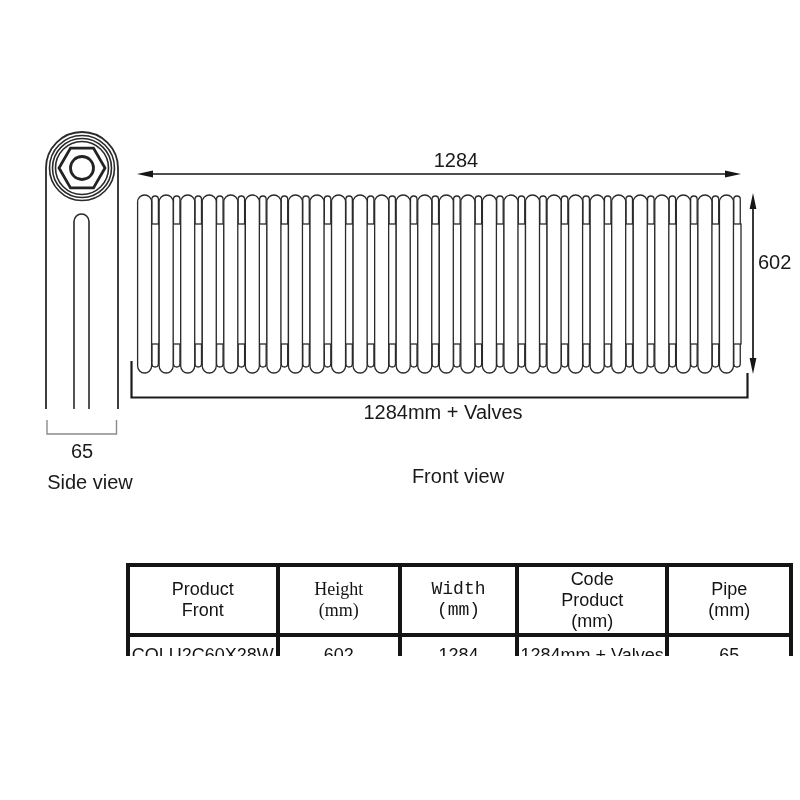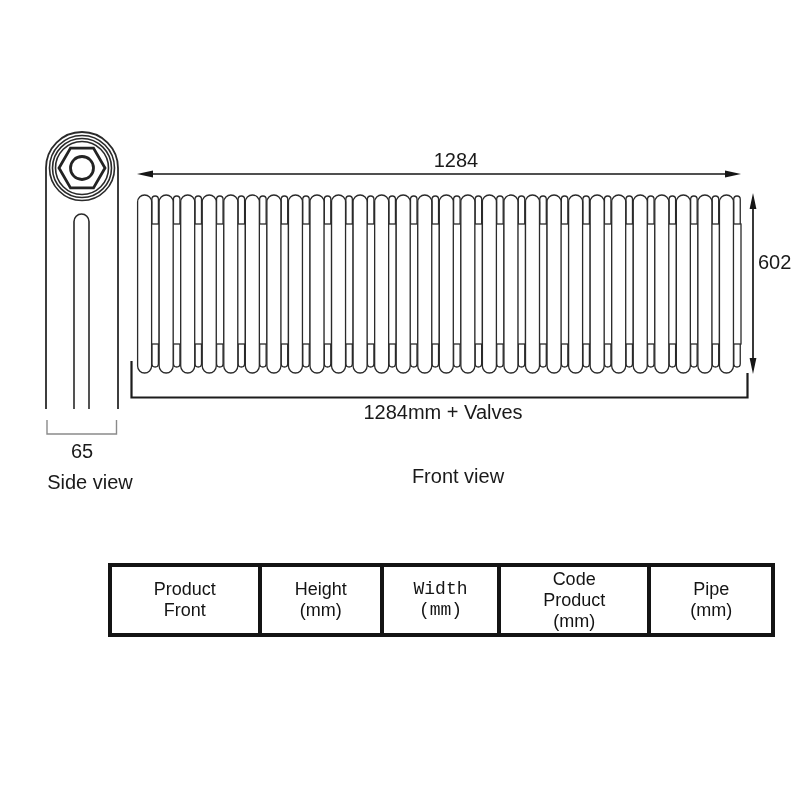--- a/index.html
+++ b/index.html
@@ -2,28 +2,28 @@
 <html><head>
 <meta charset="utf-8">
 <style>
   html,body{margin:0;padding:0;background:#fff;}
   .stage{position:relative;width:800px;height:656px;background:#ffffff;overflow:hidden;
          font-family:"Liberation Sans",sans-serif;color:#1a1a1a;}
   svg{position:absolute;left:0;top:0;}
   .lbl{position:absolute;font-size:20px;line-height:1.1;color:#1a1a1a;white-space:nowrap;}
   .lbl.center{text-align:center;}
   
-  .spec-table-wrap{position:absolute;left:64px;top:563px;width:667px;padding-left:44px;}
+  .spec-table-wrap{position:absolute;left:82px;top:563px;width:667px;padding-left:44px;}
   table.spec{border-collapse:collapse;width:100%;table-layout:fixed;
              font-size:18px;color:#141414;}
   table.spec td{border:4px solid #141414;text-align:center;vertical-align:middle;
                 padding:0;background:#fff;}
   table.spec tr.hdr td{height:66px;line-height:21px;}
   table.spec tr.val td{height:36px;line-height:20px;}
-  .c0{width:22.64%;} .c1{width:18.44%;} .c2{width:17.54%;font-family:Liberation Mono, monospace;} .c3{width:22.79%;} .c4{width:18.59%;}
+  .c0{width:22.64%;} .c1{width:18.44%;font-family:Liberation Serif, serif;} .c2{width:17.54%;font-family:Liberation Mono, monospace;} .c3{width:22.79%;} .c4{width:18.59%;}
 </style>
 </head>
 <body>
 
 <div class="stage">
 
   <svg width="800" height="545" viewBox="0 0 800 545">
     <defs>
 
       <g id="rad-section">
@@ -117,17 +117,24 @@
         <td class="c3">
           <div>Code</div>
           <div>Product</div>
           <div>(mm)</div>
         </td>
         <td class="c4">
           <div>Pipe</div>
           <div>(mm)</div>
         </td>
       </tr>
+      <tr class="val">
+        <td>COLU2C60X28W</td>
+        <td>602</td>
+        <td>1284</td>
+        <td>1284mm + Valves</td>
+        <td>65</td>
+      </tr>
     </tbody>
       </table>
   </div>
 
 </div>
 
 </body></html>

